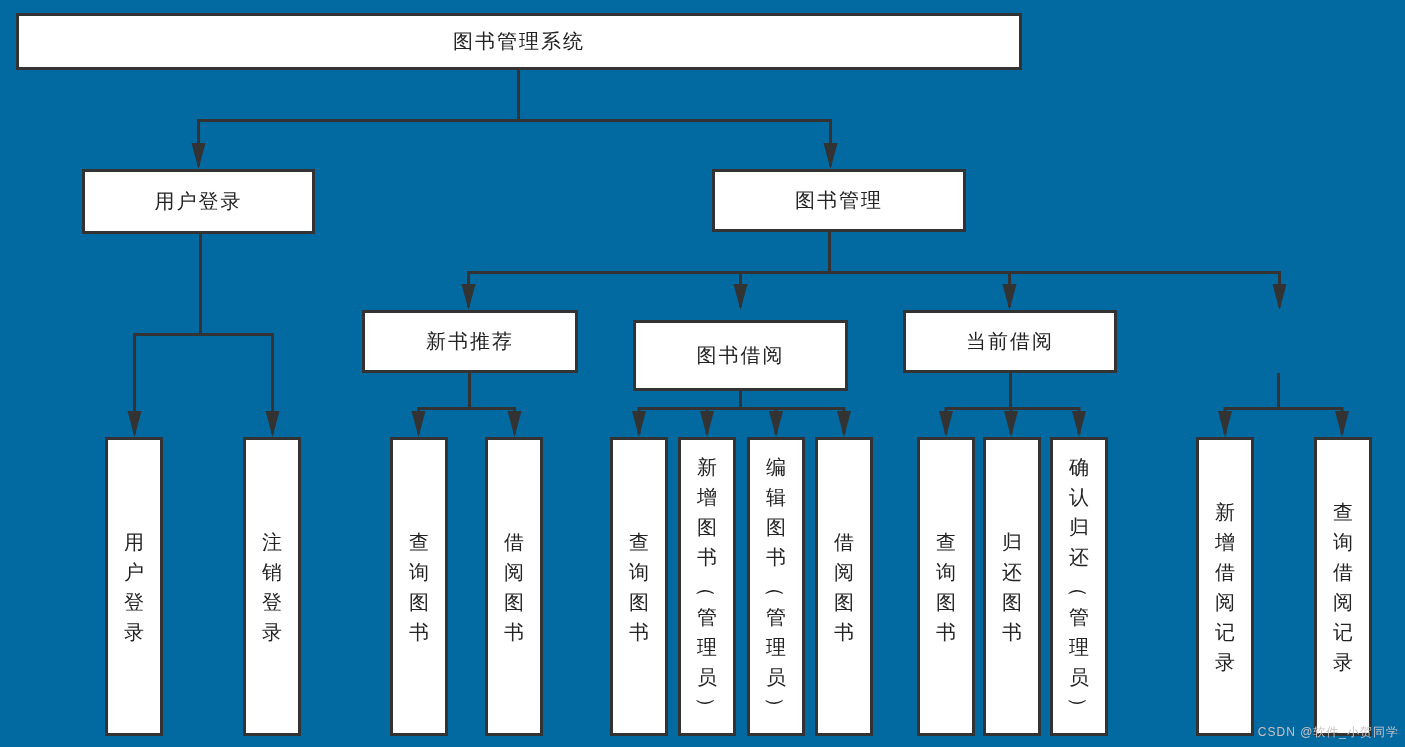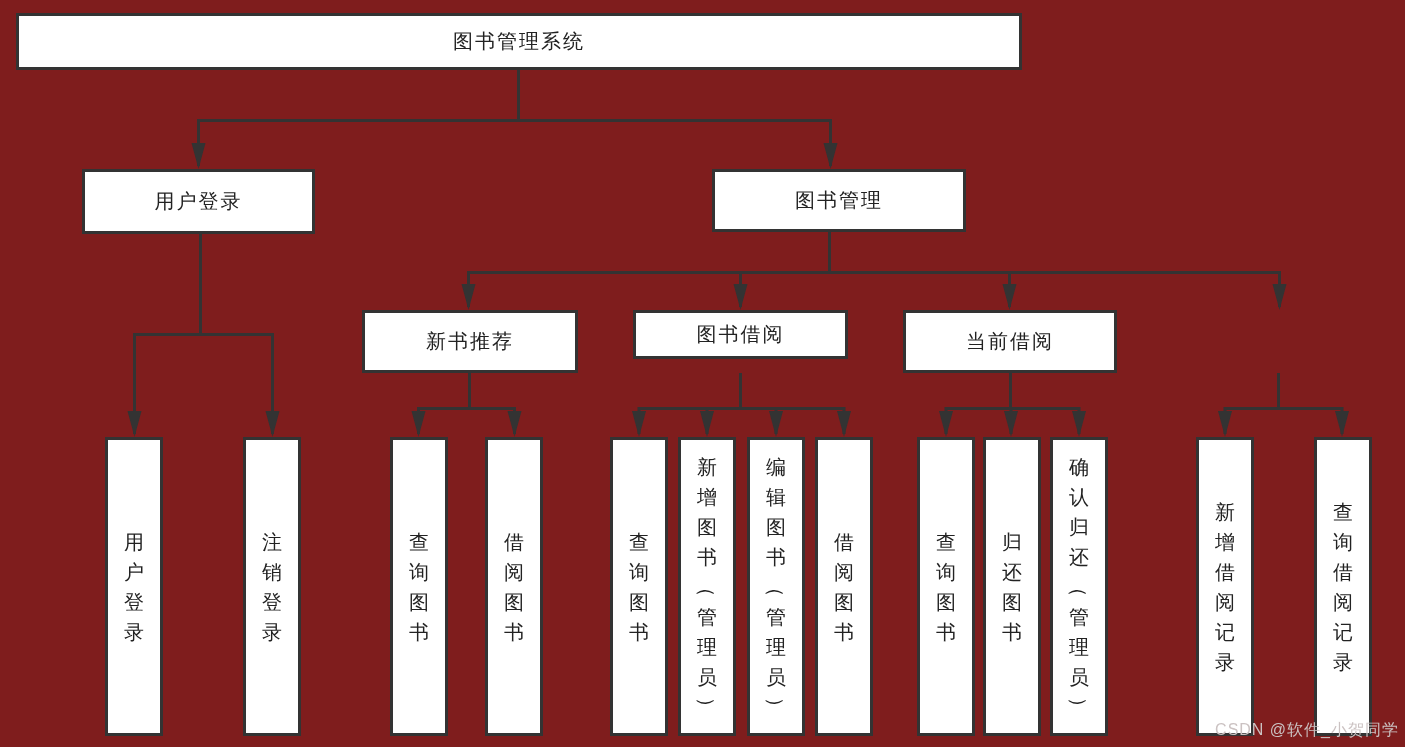--- a/index.html
+++ b/index.html
@@ -1,32 +1,32 @@
 <!DOCTYPE html>
 <html><head>
 <meta charset="utf-8">
 <style>
   html,body{margin:0;padding:0;background:#ffffff;}
   body{font-family:"Liberation Sans","DejaVu Sans",sans-serif;}
-  #canvas{position:relative;width:1405px;height:747px;background:#7f1d1d;overflow:hidden;}
+  #canvas{position:relative;width:1405px;height:747px;background:#0369a1;overflow:hidden;}
   .box{
     position:absolute;box-sizing:border-box;
     border:3px solid #333333;background:#ffffff;
     display:flex;align-items:center;justify-content:center;
     font-size:20px;color:#222222;letter-spacing:2px;
   }
   .leaf{
     flex-direction:column;letter-spacing:0;
   }
   .vchar{height:30px;line-height:30px;width:100%;text-align:center;font-size:20px;color:#222222;}
   .vchar.rot{transform:rotate(90deg);}
   #connectors{position:absolute;left:0;top:0;}
   .watermark{
     position:absolute;right:6px;bottom:6px;
-    font-size:16px;color:#cbc2c2;letter-spacing:1px;white-space:nowrap;
+    font-size:12px;color:#cbc2c2;letter-spacing:1px;white-space:nowrap;
   }
 </style>
 </head>
 <body>
 
 <div id="canvas">
 
   <svg id="connectors" width="1405" height="747" viewBox="0 0 1405 747">
     <g stroke="#333333" stroke-width="3" fill="none">
       <path d="M518.5 70 V122 M197 120.5 H832 M198.5 120.5 V166 M830.5 120.5 V166"></path>
@@ -59,21 +59,21 @@
       <polygon points="1335,411 1349,411 1342,437"></polygon>
     </g>
   </svg>
 
   <div class="box" style="left:16px;top:13px;width:1006px;height:57px">图书管理系统</div>
 
   <div class="box" style="left:82px;top:169px;width:233px;height:65px">用户登录</div>
   <div class="box" style="left:712px;top:169px;width:254px;height:63px">图书管理</div>
 
   <div class="box" style="left:362px;top:310px;width:216px;height:63px">新书推荐</div>
-  <div class="box" style="left:633px;top:310px;width:215px;height:49px">图书借阅</div>
+  <div class="box" style="left:633px;top:320px;width:215px;height:71px">图书借阅</div>
   <div class="box" style="left:903px;top:310px;width:214px;height:63px">当前借阅</div>
 
   <div class="box leaf" style="left:105px;top:437px;width:58px;height:299px">
       <div class="vchar">用</div>
       <div class="vchar">户</div>
       <div class="vchar">登</div>
       <div class="vchar">录</div>
     </div>
   <div class="box leaf" style="left:243px;top:437px;width:58px;height:299px">
       <div class="vchar">注</div>

